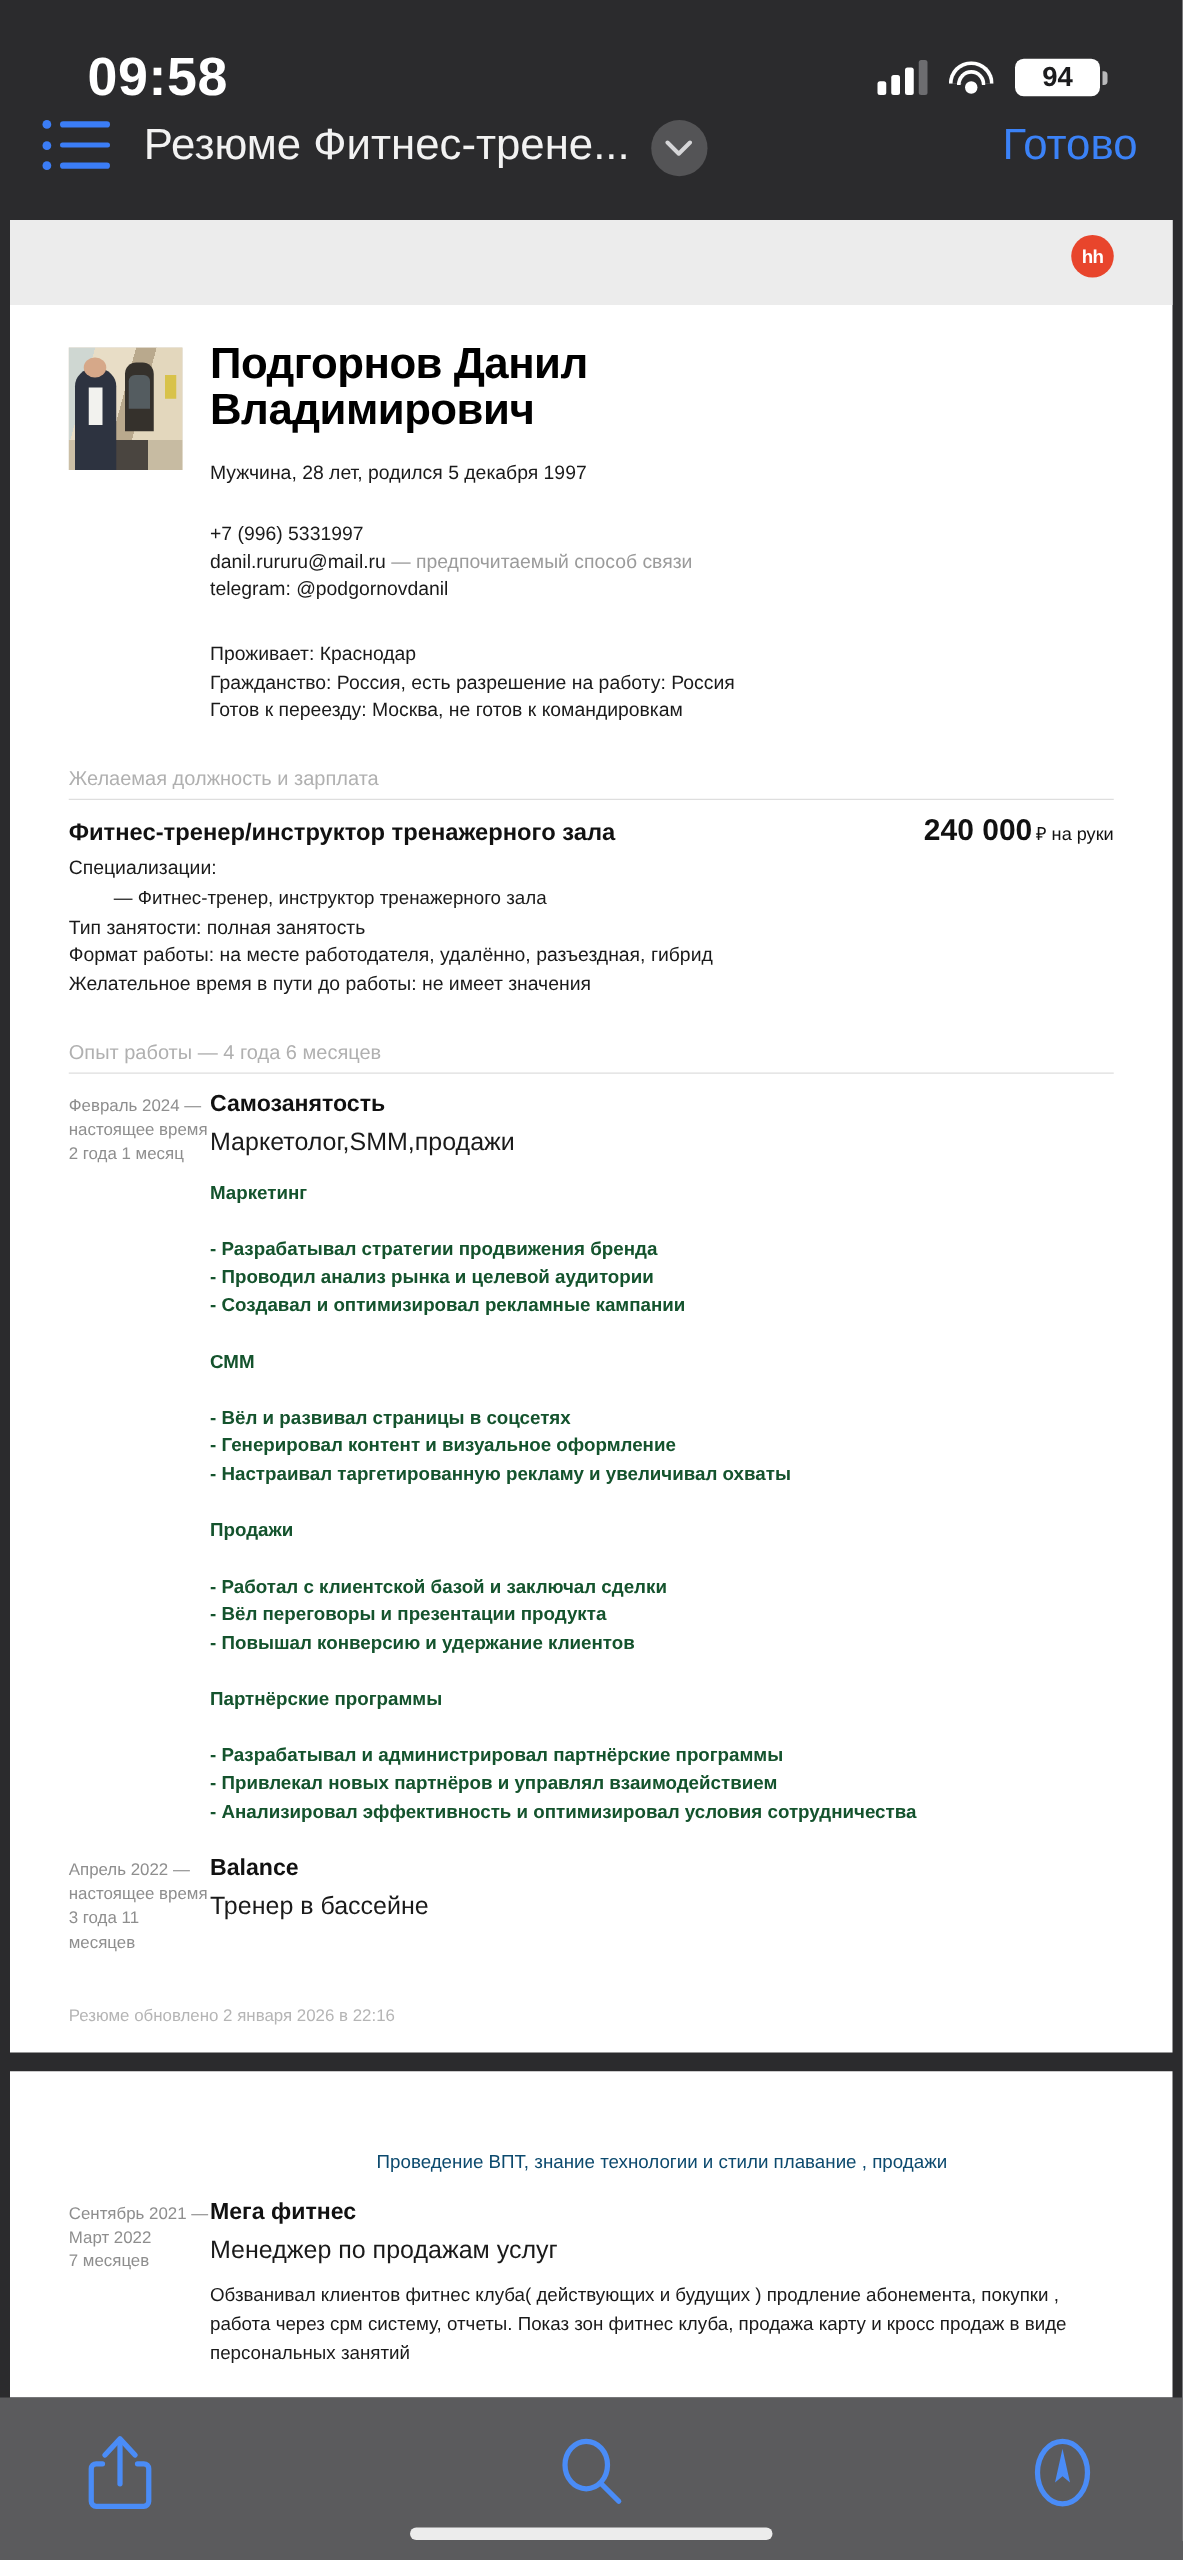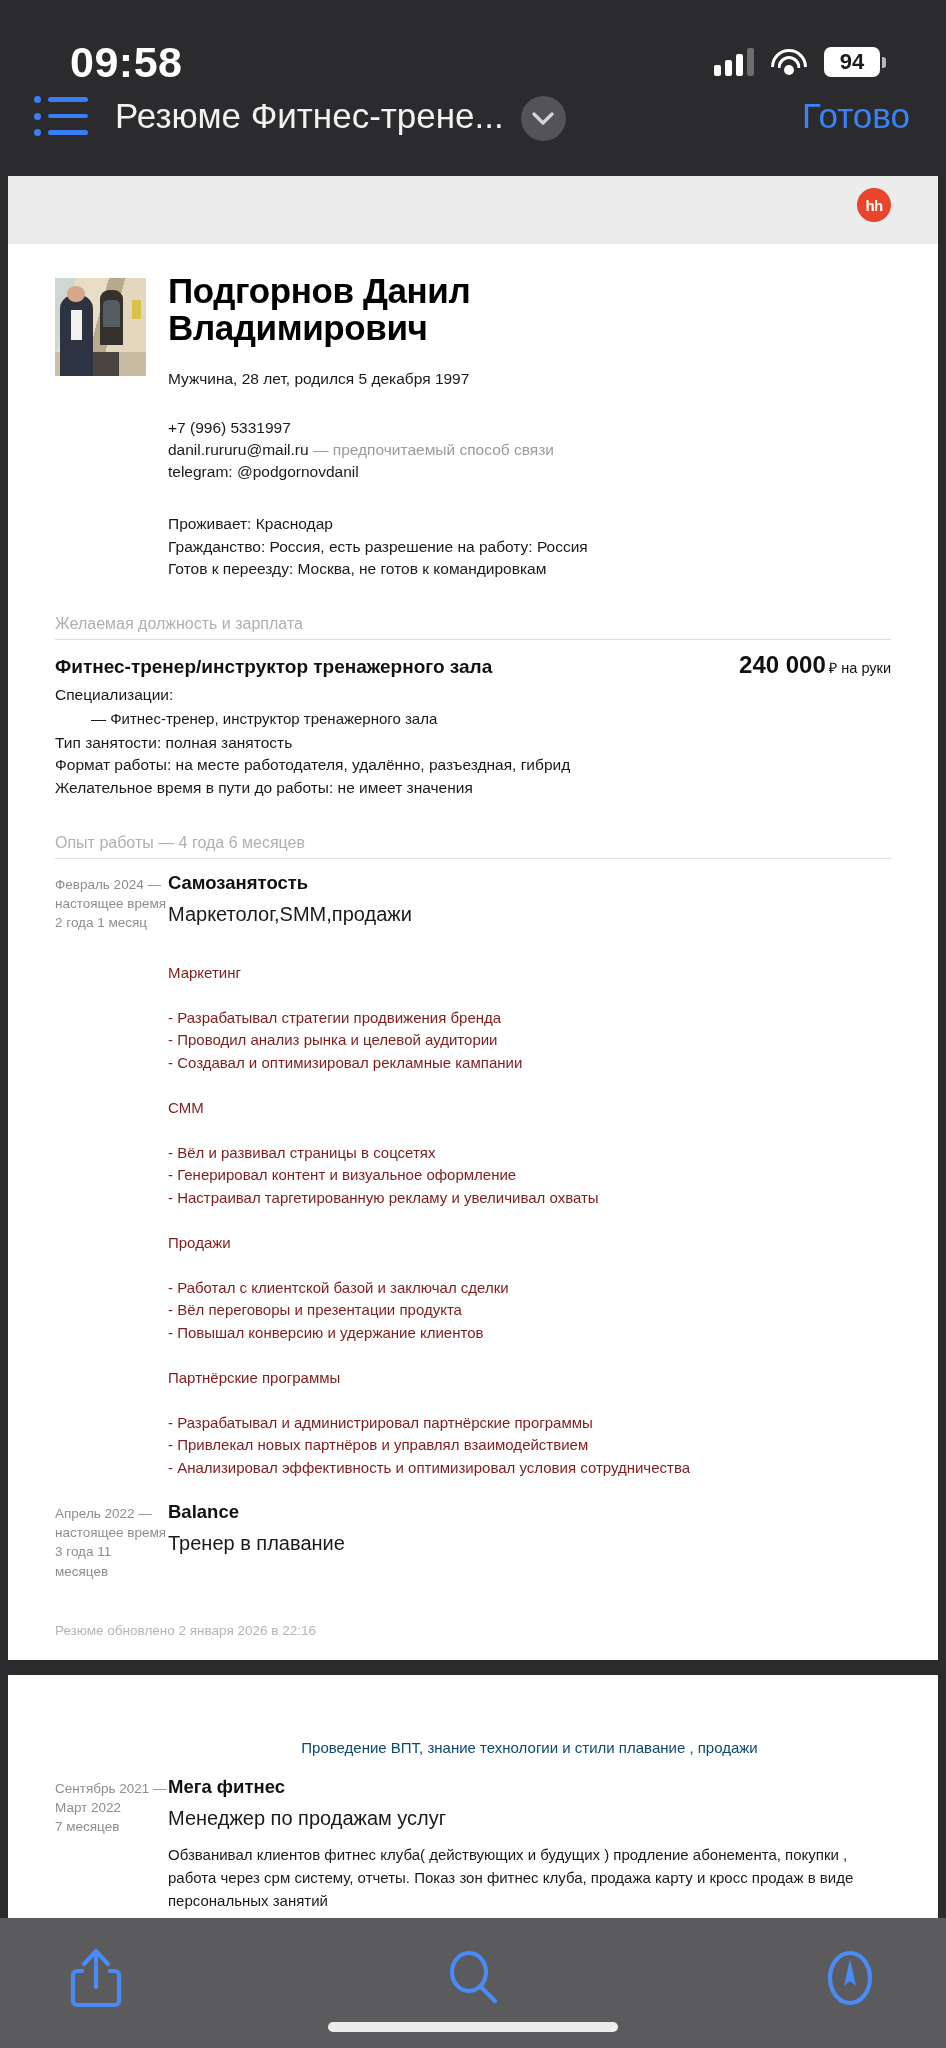--- a/index.html
+++ b/index.html
@@ -24,21 +24,21 @@
   .sig i:nth-child(1){height:11px;} .sig i:nth-child(2){height:16px;}
   .sig i:nth-child(3){height:22px;} .sig i:nth-child(4){height:28px;background:#6d6d70;}
   .wifi { position:relative; width:36px; height:28px; }
   .wifi span { position:absolute; left:50%; transform:translateX(-50%);
     border:3.4px solid #fff; border-bottom:none; border-radius:50% 50% 0 0 / 100% 100% 0 0; }
   .wifi span:nth-child(1){ width:36px; height:18px; top:1px; }
   .wifi span:nth-child(2){ width:23px; height:12px; top:8px; }
   .wifi span:nth-child(3){ width:10px; height:6px;  top:15px;
     border-radius:50%; border:none; background:#fff; height:10px; top:17px; }
   .batt { display:flex; align-items:center; }
-  .batt-body { width:56px; height:30px; background:#fff; border-radius:7px;
+  .batt-body { width:68px; height:30px; background:#fff; border-radius:7px;
     display:flex; align-items:center; justify-content:center; }
   .batt-num { color:#1c1c1e; font-size:22px; font-weight:700; }
   .batt-cap { width:4px; height:11px; background:#e9e9ea; border-radius:0 3px 3px 0; margin-left:2px; opacity:.75;}
 
   
   .navbar { height:86px; display:flex; padding:0 36px 0 34px; }
   .nav-list-icon { width:54px; height:40px; display:flex; flex-direction:column;
     justify-content:space-between; cursor:pointer; }
   .nav-list-icon .row { display:flex; align-items:center; gap:7px; }
   .nav-list-icon .dot { width:7px; height:7px; border-radius:50%; background:#3b7df6; }
@@ -98,22 +98,22 @@
   .salary small { font-size:14.5px; font-weight:400; margin-left:3px; }
   .plain { font-size:15.5px; line-height:1.46; color:#1a1a1a; }
   .spec-item { padding-left:36px; font-size:15px; margin-top:3px; }
 
   
   .exp { display:flex; margin-top:13px; }
   .exp-date { width:113px; flex:none; font-size:13.5px; color:#8e8e8e; line-height:1.42; padding-top:3px;}
   .exp-main { flex:1; }
   .company { font-size:18.5px; font-weight:700; color:#111; }
   .position { font-size:20px; color:#1a1a1a; margin-top:9px; }
-  .exp-desc { font-size:15px; line-height:1.5; color:#7f1d1d; margin-top:36px;
-    white-space:pre-wrap; }
+  .exp-desc { font-size:15px; line-height:1.5; color:#14532d; margin-top:18px;
+    white-space:pre-wrap;font-weight:bold; }
   .updated { font-size:13.5px; color:#b5b5b5; margin-top:42px; padding-bottom:22px; }
 
   
   .page2-body { padding:64px 47px 0 47px; }
   .p2-lead { font-size:15px; padding-left:113px; color:#0c4a6e;text-align:center; }
   .p2-desc { font-size:15px; line-height:1.55; margin-top:13px; color:#1a1a1a; }
   .page2-pad { height:54px; }
 
   
   .toolbar { position:absolute; left:0; right:0; bottom:0; height:130px;
@@ -267,21 +267,21 @@
           </div>
         </div>
 
         <div class="exp" style="margin-top:22px;">
           <div class="exp-date" style="white-space:pre-line;">Апрель 2022 —
 настоящее время
 3 года 11
 месяцев</div>
           <div class="exp-main">
             <div class="company">Balance</div>
-            <div class="position">Тренер в плавание</div>
+            <div class="position">Тренер в бассейне</div>
           </div>
         </div>
 
         <div class="updated">Резюме обновлено 2 января 2026 в 22:16</div>
       </div>
     </div>
 
     <div class="page">
       <div class="page2-body">
         <div class="p2-lead">Проведение ВПТ, знание технологии и стили плавание , продажи</div>

